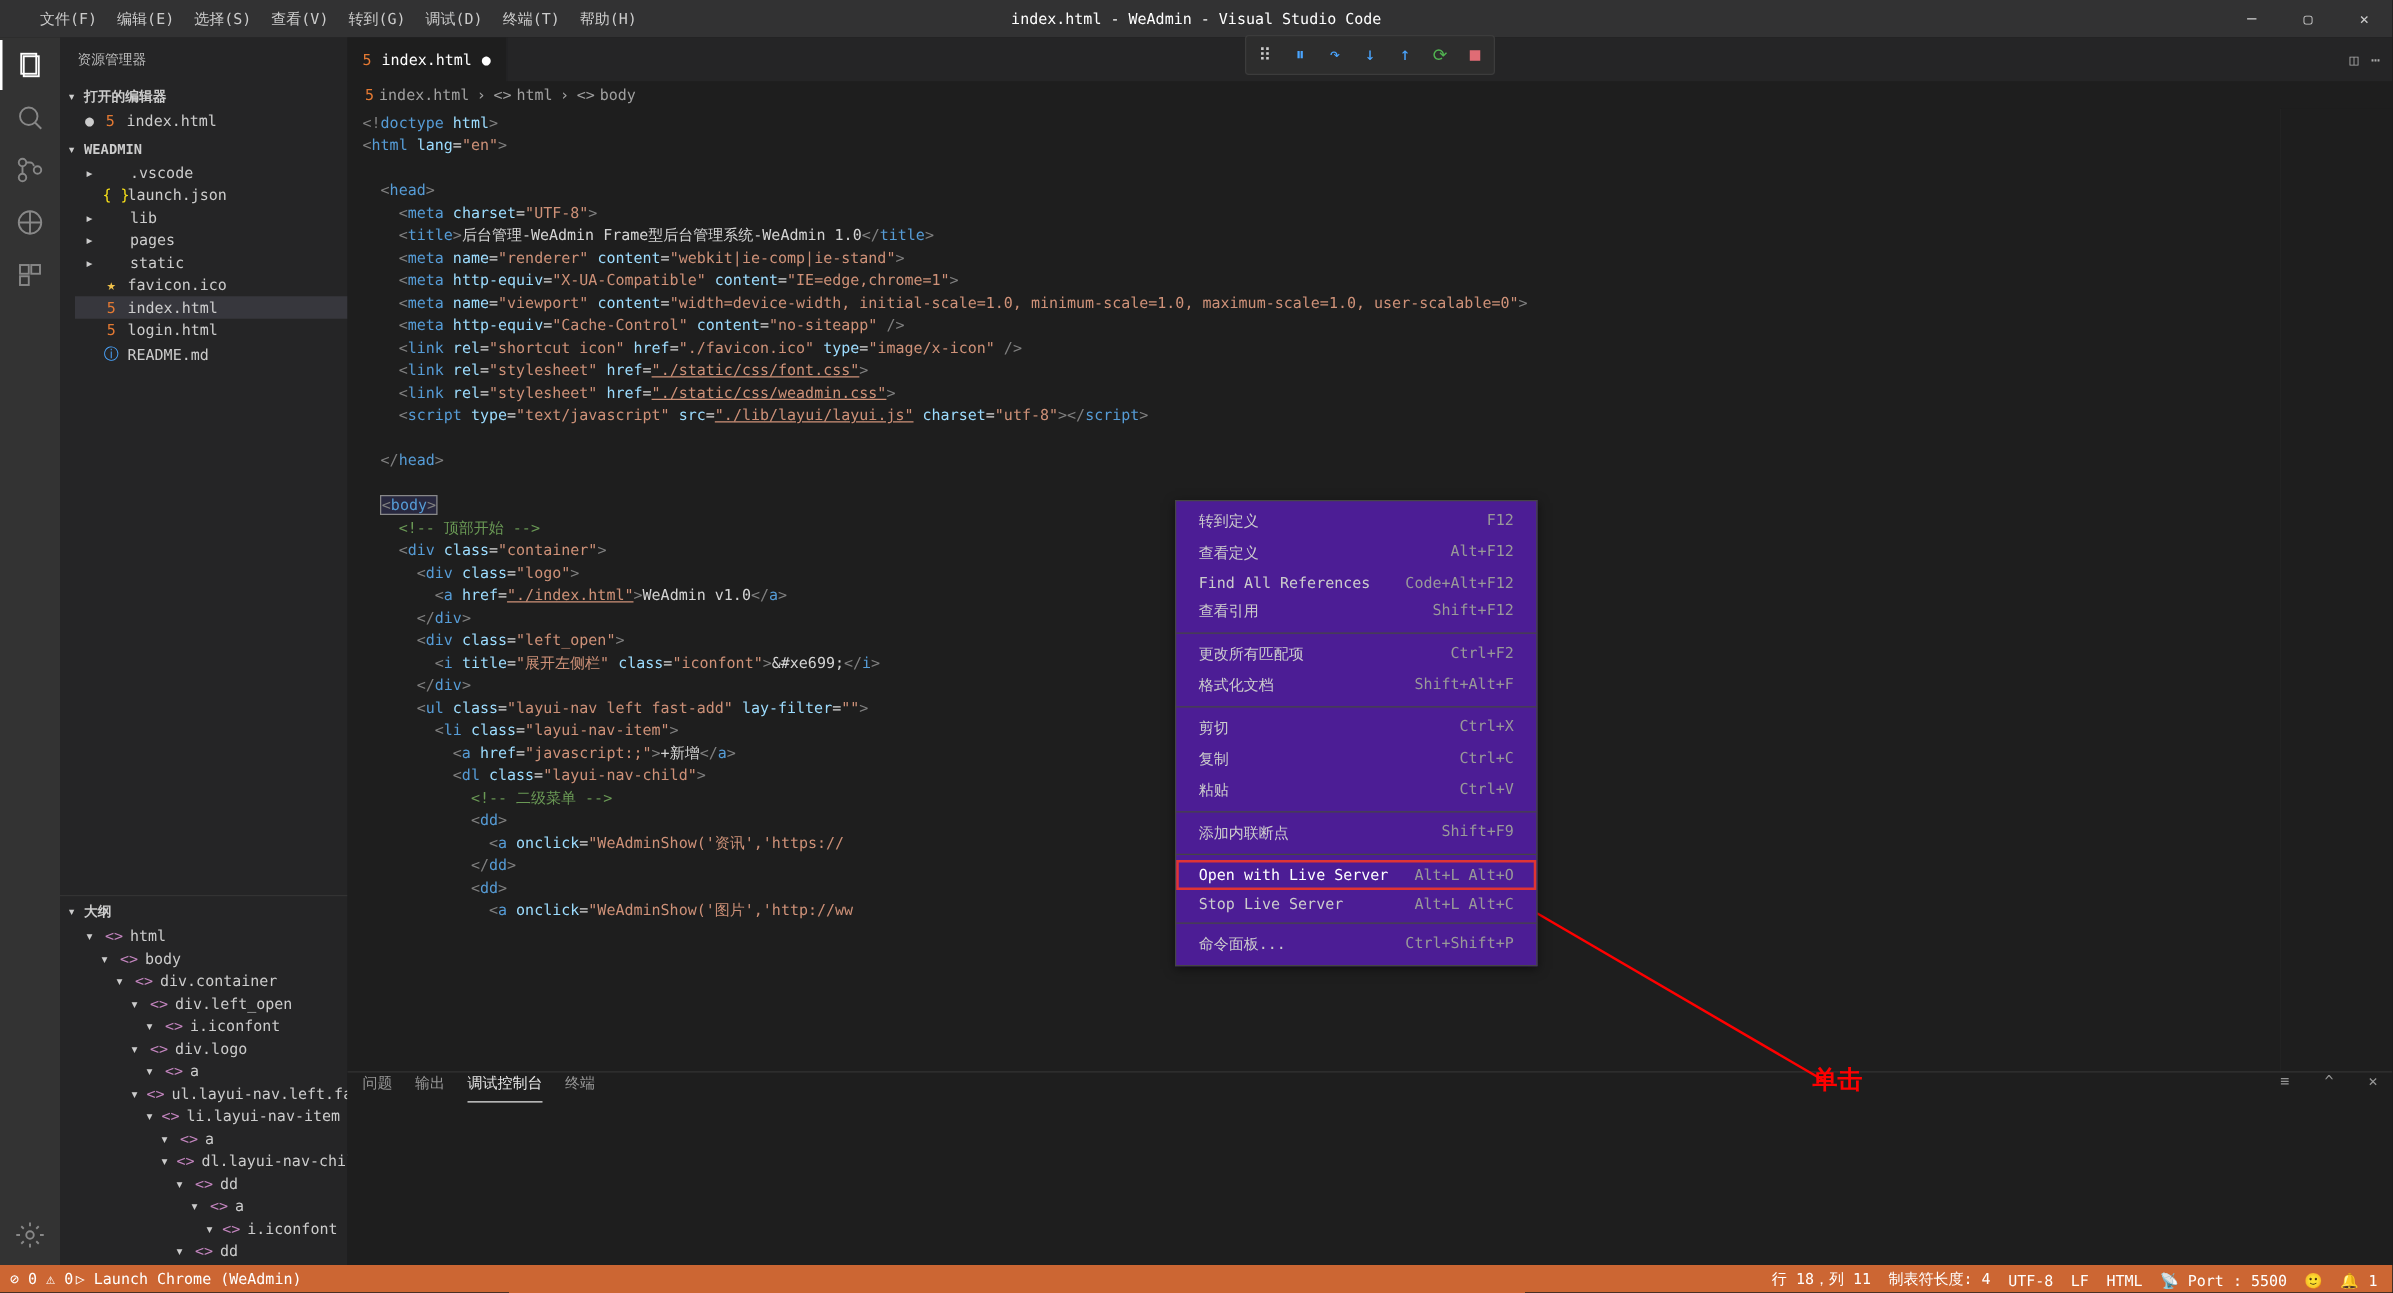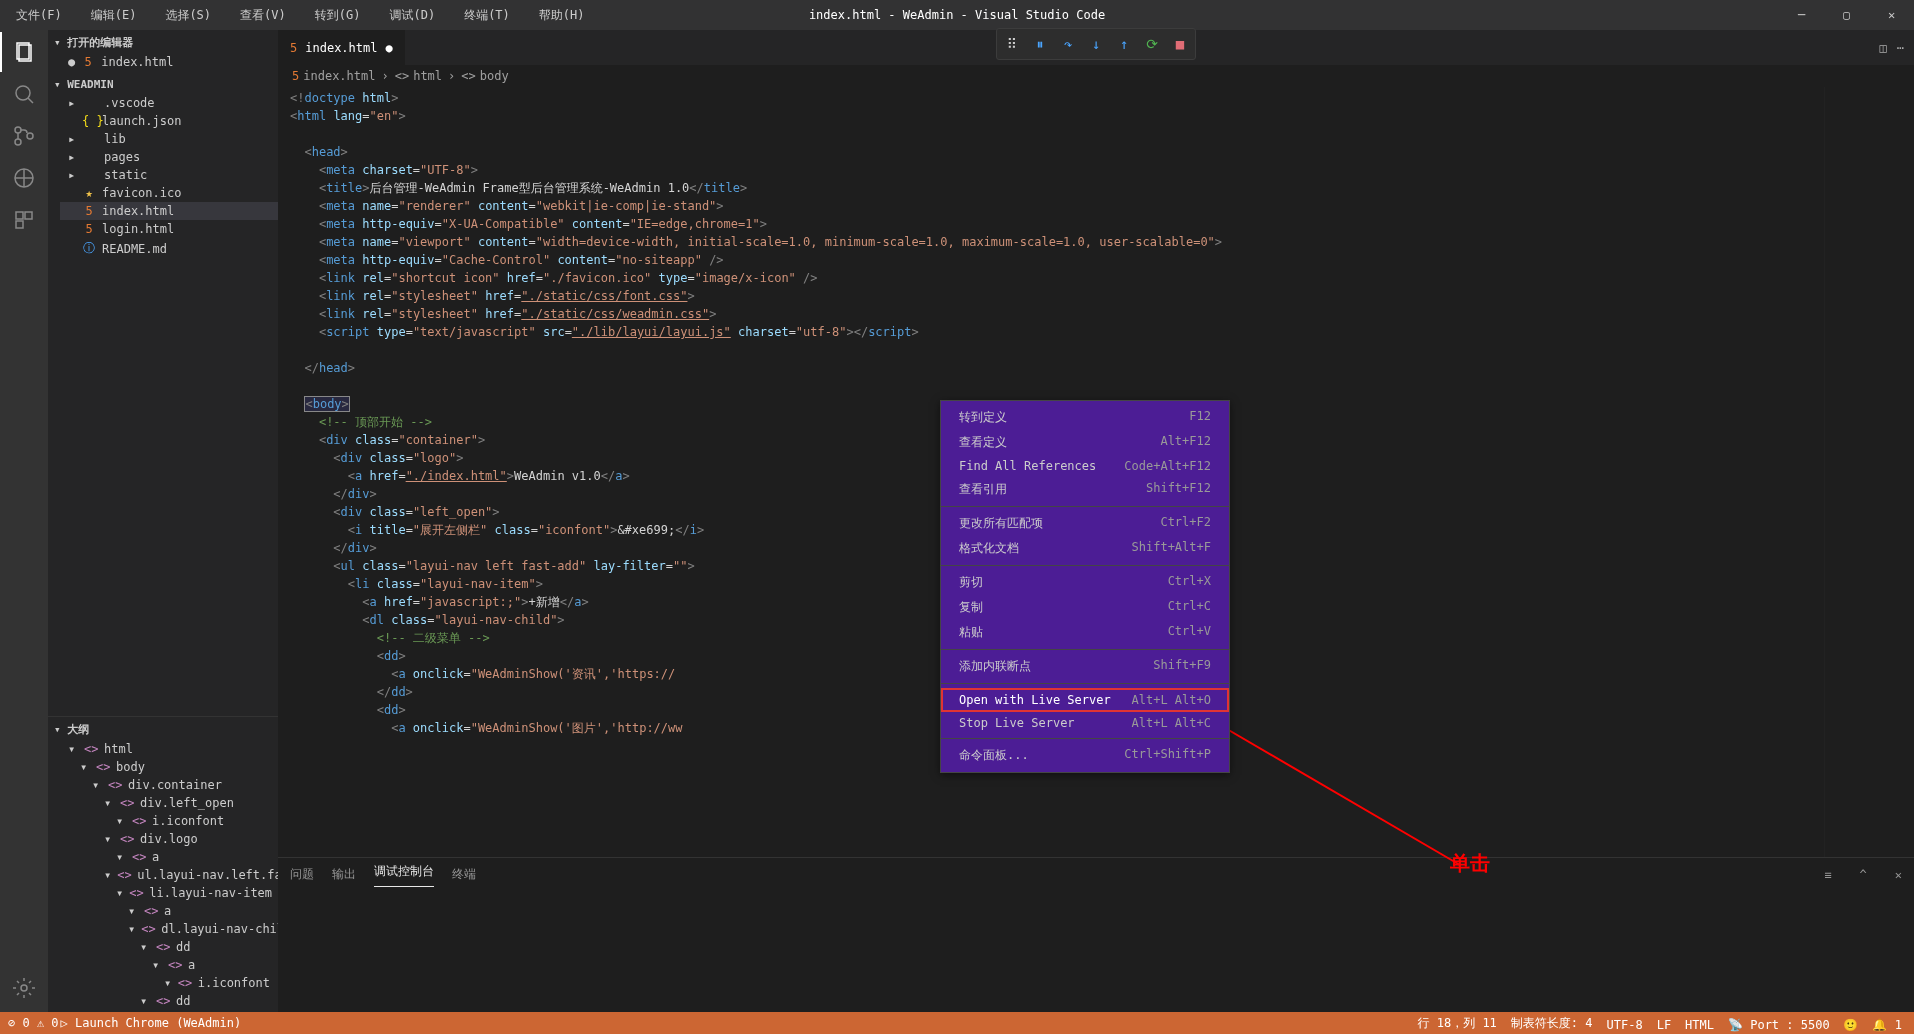--- a/index.html
+++ b/index.html
@@ -1,18 +1,18 @@
 <!DOCTYPE html>
 <html><head>
 <meta charset="utf-8">
 <style>
 *{margin:0;padding:0;box-sizing:border-box;font-family:"Segoe UI",Consolas,monospace;font-size:12px;user-select:none}
 body{background:#1e1e1e;color:#ccc;width:1914px;height:1034px;overflow:hidden;position:relative}
 .titlebar{height:30px;background:#323233;display:flex;align-items:center;color:#ccc}
-.titlebar .menustrip{display:flex;gap:13px;padding-left:8px}
+.titlebar .menustrip{display:flex;gap:0;padding-left:24px}
 .titlebar .menustrip span{padding:4px 8px;cursor:default}
 .titlebar .title{position:absolute;left:50%;transform:translateX(-50%);color:#ffffff}
 .titlebar .windowcontrols{margin-left:auto;display:flex}
 .titlebar .windowcontrols div{width:45px;height:30px;display:flex;align-items:center;justify-content:center;color:#ccc}
 .main{display:flex;height:calc(100% - 30px - 22px)}
 .activitybar{width:48px;background:#333;display:flex;flex-direction:column;align-items:center;padding-top:8px;gap:14px}
 .activitybar .abicon{width:28px;height:28px;display:flex;align-items:center;justify-content:center;color:#888}
 .activitybar .abicon.active{color:#fff;position:relative}
 .activitybar .abicon.active::before{content:"";position:absolute;left:-10px;top:-6px;width:2px;height:40px;background:#fff}
 .activitybar .spacer{flex:1}
@@ -47,21 +47,21 @@
 .gutter{width:40px;text-align:right;padding-right:14px;color:#858585;background:#1e1e1e;font-family:Consolas,monospace;line-height:18px;font-size:12px;padding-top:2px}
 .code{flex:1;font-family:Consolas,monospace;line-height:18px;font-size:12px;white-space:pre;color:#d4d4d4;padding-left:12px;padding-top:2px}
 .t-tag{color:#569cd6}
 .t-attr{color:#9cdcfe}
 .t-str{color:#ce9178}
 .t-cmt{color:#6a9955}
 .t-punct{color:#808080}
 .t-link{color:#ce9178;text-decoration:underline}
 .sel{border:1px solid #888;background:rgba(100,100,255,.15)}
 .panel{height:155px;border-top:1px solid #333;background:#1e1e1e;display:flex;flex-direction:column}
-.panel .phdr{height:33px;display:flex;align-items:center;padding:0 12px;gap:18px;color:#969696;font-size:11px}
+.panel .phdr{height:33px;display:flex;align-items:flex-start;padding:0 12px;gap:18px;color:#969696;font-size:11px}
 .panel .phdr .ptab.active{color:#e7e7e7;border-bottom:1px solid #e7e7e7;padding-bottom:6px}
 .panel .phdr .spacer{flex:1}
 .minimap{width:90px;background:#1e1e1e;border-left:1px solid #222}
 .contextmenu{position:absolute;left:940px;top:400px;width:290px;background:#4c1d95;border:1px solid #454545;box-shadow:0 2px 8px rgba(0,0,0,.5);padding:4px 0;z-index:20}
 .contextmenu .mi{display:flex;justify-content:space-between;padding:4px 18px;color:#ccc;font-size:12px}
 .contextmenu .mi.highlight{border:2px solid #e03434;padding:3px 16px;color:#fff}
 .contextmenu .sep{height:1px;background:#454545;margin:4px 0}
 .contextmenu .sc{color:#999}
 .arrow{position:absolute;z-index:19}
 .annotation{position:absolute;color:#f00;font-size:20px;font-weight:700;z-index:19}
@@ -131,20 +131,21 @@
     <div class="spacer"></div>
     <div class="abicon" style="margin-bottom:10px">
         <svg width="24" height="24" viewBox="0 0 24 24" fill="none" stroke="currentColor" stroke-width="1.5">
           <circle cx="12" cy="12" r="3"></circle>
           <path d="M12 2v3M12 19v3M4 12H1M23 12h-3M5 5l2 2M17 17l2 2M5 19l2-2M17 7l2-2"></path>
         </svg>
       </div>
   </div>
 
   <div class="sidebar">
+    <div class="hdr">资源管理器</div>
     <div class="section">
       <div class="sectitle">打开的编辑器</div>
       <div class="tree" id="openeditors">
           <div class="row">
             <span class="ic-close">●</span>
             <span class="ico ic-html">5</span>
             <span>index.html</span>
           </div>
         </div>
     </div>

